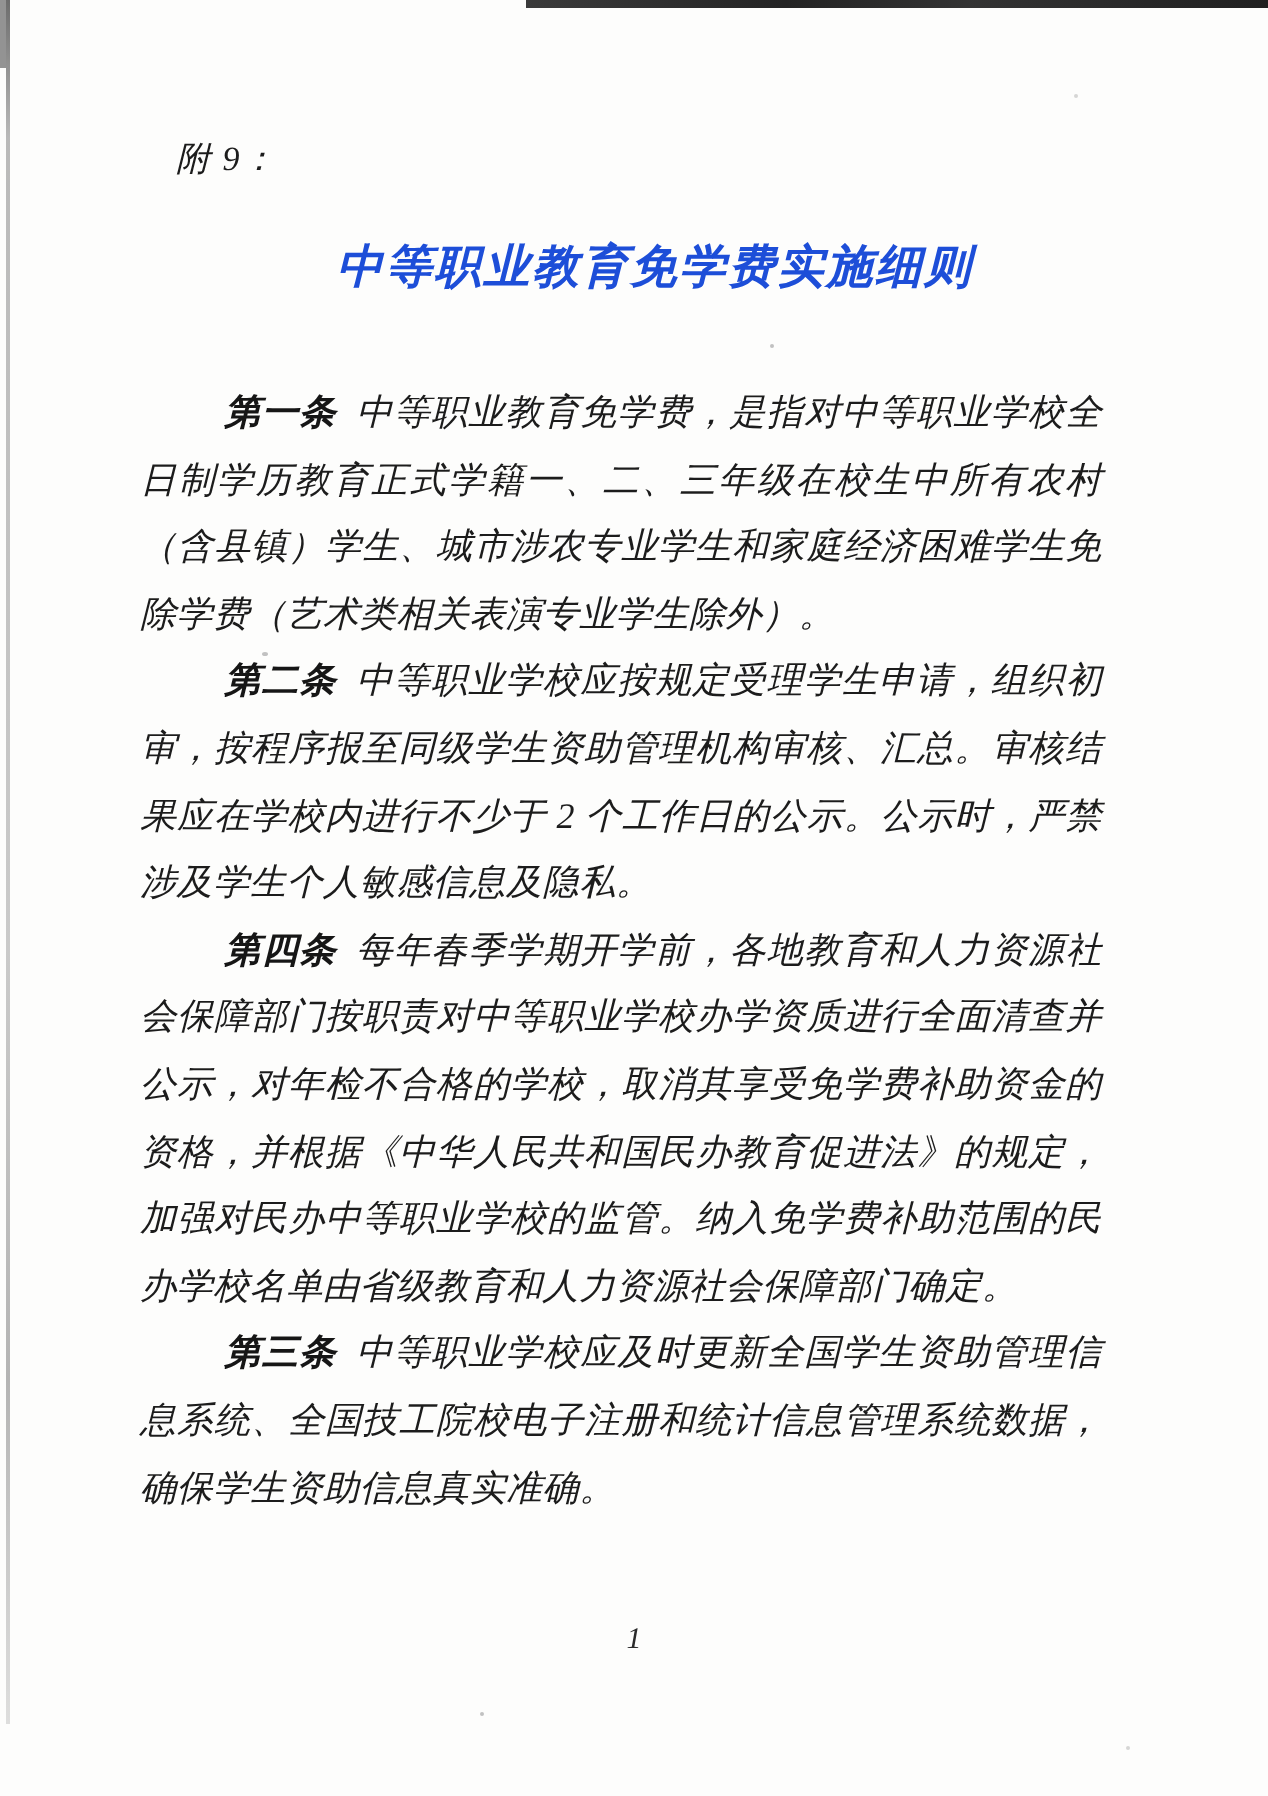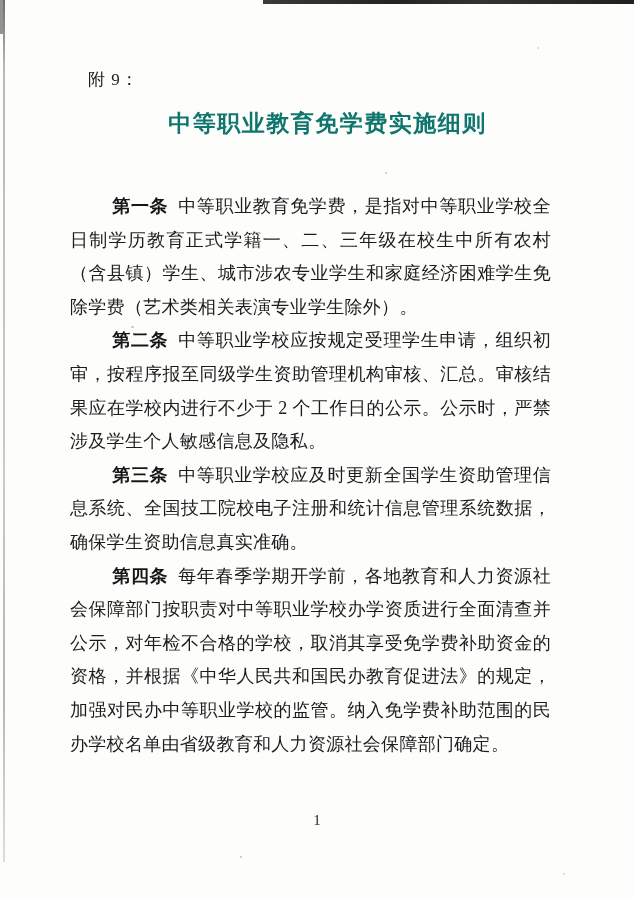--- a/index.html
+++ b/index.html
@@ -8,20 +8,21 @@
     background: #ffffff;
   }
   .page {
     position: relative;
     width: 634px;
     height: 898px;
     background: #fdfdfc;
     overflow: hidden;
     font-family: "Liberation Serif", "DejaVu Serif", serif;
     color: #1c1c1c;
+    font-style: italic;
   }
   
   .scan-strip-top {
     position: absolute;
     top: 0;
     left: 263px;
     right: 0;
     height: 4px;
     background: linear-gradient(90deg, #2a2a2a 0%, #111 35%, #222 60%, #0d0d0d 100%);
     opacity: 0.92;
@@ -64,28 +65,28 @@
   .attachment {
     position: absolute;
     left: 88px;
     top: 68px;
     font-size: 17px;
     letter-spacing: 1px;
   }
   .title {
     position: absolute;
     left: 87px;
-    top: 108px;
+    top: 118px;
     width: 481px;
     margin: 0;
     text-align: center;
     font-size: 23px;
     font-weight: bold;
     letter-spacing: 1.5px;
-    color: #0f766e;
+    color: #1d4ed8;
   }
   .body {
     position: absolute;
     left: 70px;
     top: 190px;
     width: 481px;
   }
   .article {
     margin: 0;
     font-size: 18px;
@@ -123,18 +124,18 @@
   <div class="speck s4"></div>
   <div class="speck s5"></div>
 
   <div class="attachment">附 9：</div>
 
   <h1 class="title">中等职业教育免学费实施细则</h1>
 
   <div class="body">
     <p class="article"><span class="label">第一条</span><span class="text">中等职业教育免学费，是指对中等职业学校全日制学历教育正式学籍一、二、三年级在校生中所有农村（含县镇）学生、城市涉农专业学生和家庭经济困难学生免除学费（艺术类相关表演专业学生除外）。</span></p>
     <p class="article"><span class="label">第二条</span><span class="text">中等职业学校应按规定受理学生申请，组织初审，按程序报至同级学生资助管理机构审核、汇总。审核结果应在学校内进行不少于 2 个工作日的公示。公示时，严禁涉及学生个人敏感信息及隐私。</span></p>
+    <p class="article"><span class="label">第四条</span><span class="text">每年春季学期开学前，各地教育和人力资源社会保障部门按职责对中等职业学校办学资质进行全面清查并公示，对年检不合格的学校，取消其享受免学费补助资金的资格，并根据《中华人民共和国民办教育促进法》的规定，加强对民办中等职业学校的监管。纳入免学费补助范围的民办学校名单由省级教育和人力资源社会保障部门确定。</span></p>
     <p class="article"><span class="label">第三条</span><span class="text">中等职业学校应及时更新全国学生资助管理信息系统、全国技工院校电子注册和统计信息管理系统数据，确保学生资助信息真实准确。</span></p>
-    <p class="article"><span class="label">第四条</span><span class="text">每年春季学期开学前，各地教育和人力资源社会保障部门按职责对中等职业学校办学资质进行全面清查并公示，对年检不合格的学校，取消其享受免学费补助资金的资格，并根据《中华人民共和国民办教育促进法》的规定，加强对民办中等职业学校的监管。纳入免学费补助范围的民办学校名单由省级教育和人力资源社会保障部门确定。</span></p>
   </div>
 
   <div class="pageno">1</div>
 </div>
 
 </body></html>

